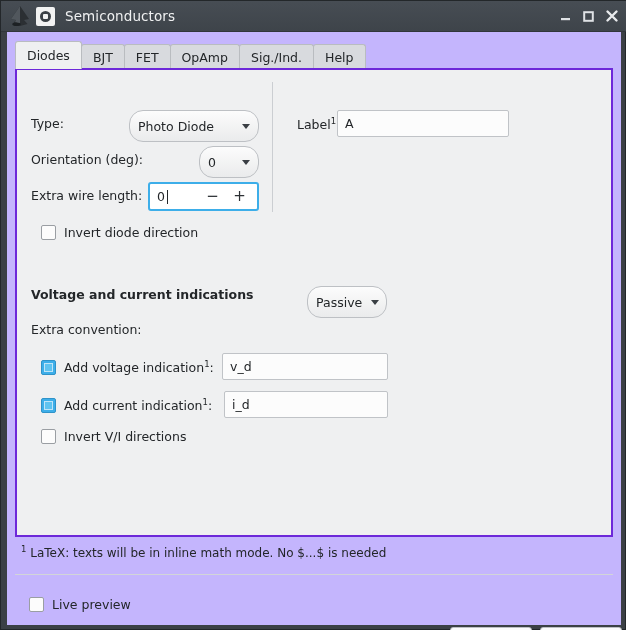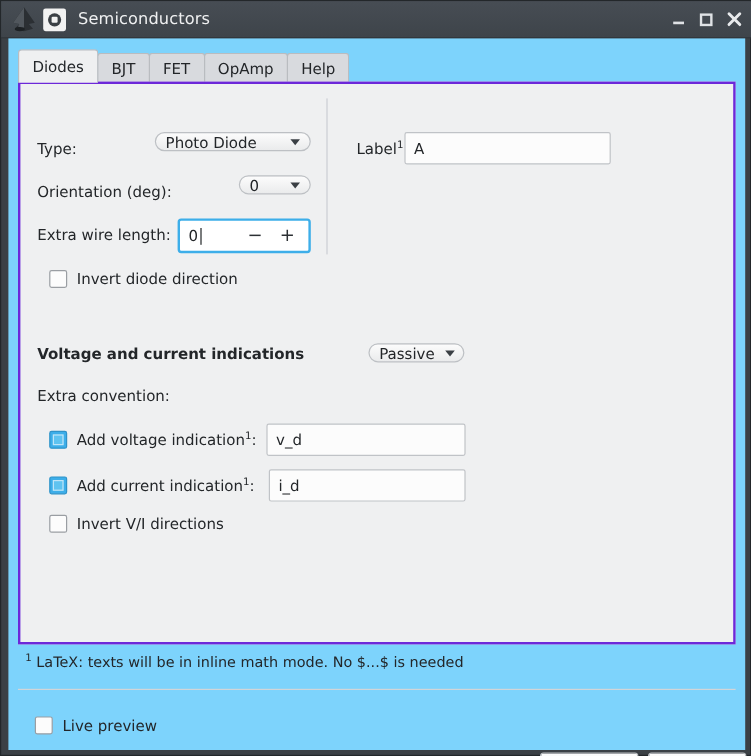--- a/index.html
+++ b/index.html
@@ -80,21 +80,21 @@
     display: flex; align-items: center; justify-content: center;
     color: #dfe2e5;
   }
   .winbtn svg { display: block; }
 
   
   .dialog {
     position: absolute;
     left: 6px; top: 31px;
     width: 614px; height: 593px;
-    background: #7dd3fc;
+    background: #c4b5fd;
     box-sizing: border-box;
   }
 
   
   .tabbar {
     position: absolute;
     left: 8px; top: 9px;
     height: 28px;
     display: flex;
     align-items: flex-end;
@@ -141,21 +141,21 @@
 
   
   .lbl { color: #232629; font-size: 12.5px; white-space: nowrap; }
   .lbl sup { font-size: 8.5px; vertical-align: super; }
   .bold { font-weight: bold; }
 
   .row { position: absolute; display: flex; align-items: center; }
 
   
   .combo {
-    height: 16px;
+    height: 32px;
     background: linear-gradient(180deg, #fcfcfc 0%, #eaebec 100%);
     border: 1px solid #bdc0c4;
     border-radius: 14px;
     display: flex; align-items: center;
     justify-content: space-between;
     padding: 0 8px;
     box-sizing: border-box;
     font-size: 12.5px;
     color: #232629;
     white-space: nowrap;
@@ -315,20 +315,23 @@
       <div class="tab">
           <span>BJT</span>
         </div>
       <div class="tab">
           <span>FET</span>
         </div>
       <div class="tab">
           <span>OpAmp</span>
         </div>
       <div class="tab">
+          <span>Sig./Ind.</span>
+        </div>
+      <div class="tab">
           <span>Help</span>
         </div>
     </div>
 
     <div class="panel">
 
       <div class="vdivider"></div>
 
       <div class="row" style="left:14px; top:46px;">
         <span class="lbl">Type:</span>

